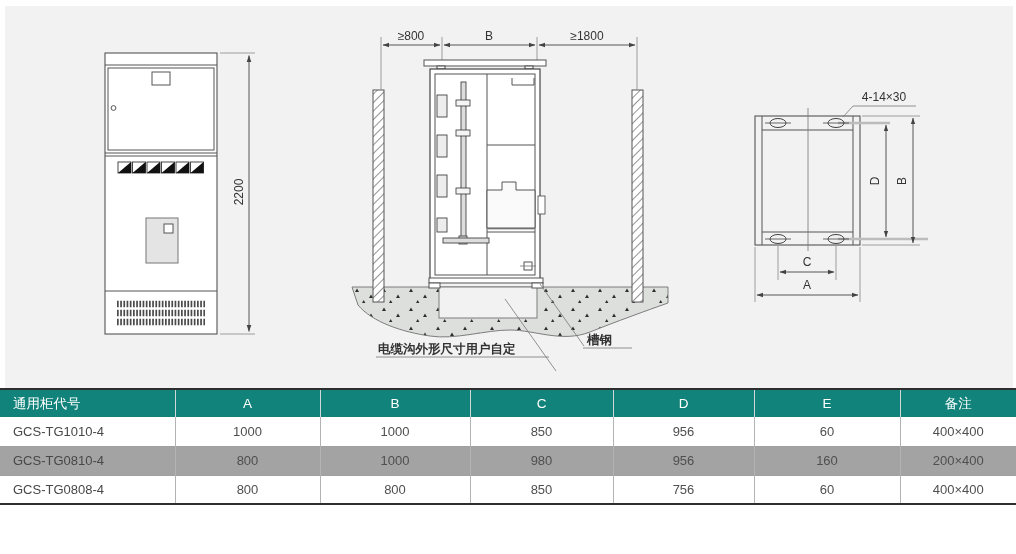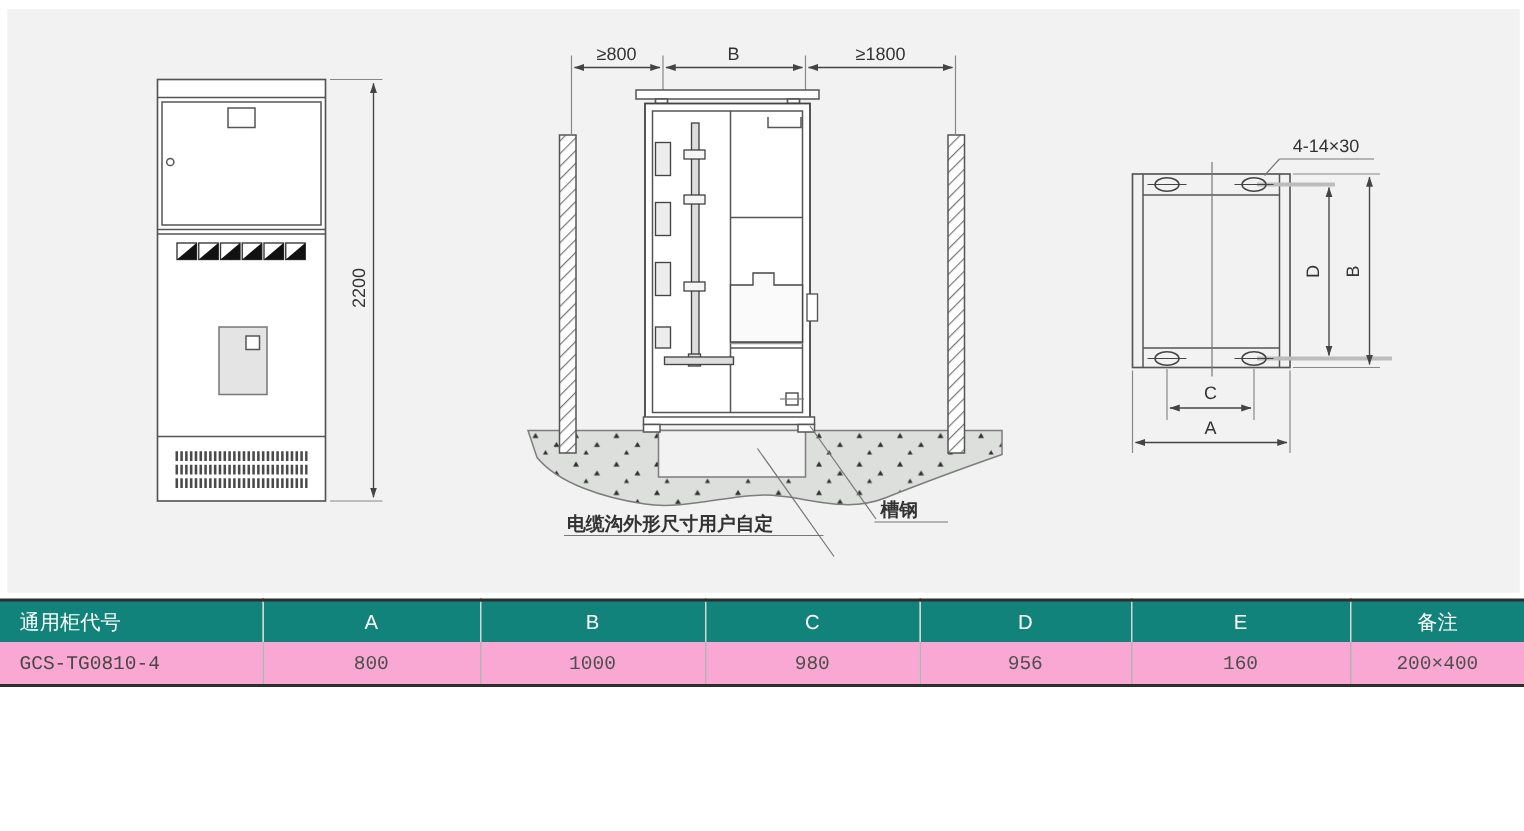--- a/index.html
+++ b/index.html
@@ -5,32 +5,32 @@
   * { margin:0; padding:0; box-sizing:border-box; }
   html,body { width:1016px; height:554px; background:#ffffff; overflow:hidden;
               font-family:"Liberation Sans", sans-serif; }
   .page { position:relative; width:1016px; height:446px; background:#fff;border-radius:19px; }
 
   
   .panel { position:absolute; left:5px; top:6px; width:1008px; height:389px; background:#f1f2f1; }
   .panel svg { position:absolute; left:-5px; top:-6px; }
 
   
-  .spec-table-wrap { position:absolute; left:0; top:399px; width:1016px; }
+  .spec-table-wrap { position:absolute; left:0; top:388px; width:1016px; }
   table { width:1016px; border-collapse:collapse; table-layout:fixed;
           border-top:2px solid #2e2e2e; border-bottom:2px solid #2e2e2e; }
   th { background:#12837a; color:#ffffff; font-weight:normal; font-size:13.5px;
        height:28px; text-align:center; border-right:1px solid #cfd8d6; }
   th:last-child { border-right:none; }
   th.col-code { text-align:left; padding-left:13px; }
   td { height:29px; font-size:13px; color:#4f4f4f; text-align:center;
        border-right:1px solid #b3b3b3; border-top:1px solid #a0a0a0; background:#ffffff; }
   td:last-child { border-right:none; }
   td.col-code { text-align:left; padding-left:13px; color:#474747; }
-  tr.alt td { background:#f9a8d4;font-family:Liberation Mono, monospace; }
+  tr.alt td { background:#a3a3a3; }
   tr:first-child td { border-top:none; }
 
   
   .ol   { fill:#ffffff; stroke:#555; stroke-width:1.1; }
   .ln   { stroke:#555; stroke-width:1; fill:none; }
   .thin { stroke:#777; stroke-width:0.8; fill:none; }
   .dim  { stroke:#444; stroke-width:0.9; fill:none; }
   .ext  { stroke:#888; stroke-width:0.8; fill:none; }
   .dimtxt { font-family:"Liberation Sans", sans-serif; font-size:12px; fill:#333; }
   .cjk  { font-family:"Liberation Sans", sans-serif; font-size:12.5px; fill:#333; font-weight:600; }
@@ -235,25 +235,43 @@
           <th class="col-code">通用柜代号</th>
           <th>A</th>
           <th>B</th>
           <th>C</th>
           <th>D</th>
           <th>E</th>
           <th>备注</th>
         </tr>
       </thead>
       <tbody>
+        <tr>
+          <td class="col-code">GCS-TG1010-4</td>
+          <td>1000</td>
+          <td>1000</td>
+          <td>850</td>
+          <td>956</td>
+          <td>60</td>
+          <td>400×400</td>
+        </tr>
         <tr class="alt">
           <td class="col-code">GCS-TG0810-4</td>
           <td>800</td>
           <td>1000</td>
           <td>980</td>
           <td>956</td>
           <td>160</td>
           <td>200×400</td>
         </tr>
+        <tr>
+          <td class="col-code">GCS-TG0808-4</td>
+          <td>800</td>
+          <td>800</td>
+          <td>850</td>
+          <td>756</td>
+          <td>60</td>
+          <td>400×400</td>
+        </tr>
       </tbody>
     </table>
   </div>
 </div>
 
 </body></html>

